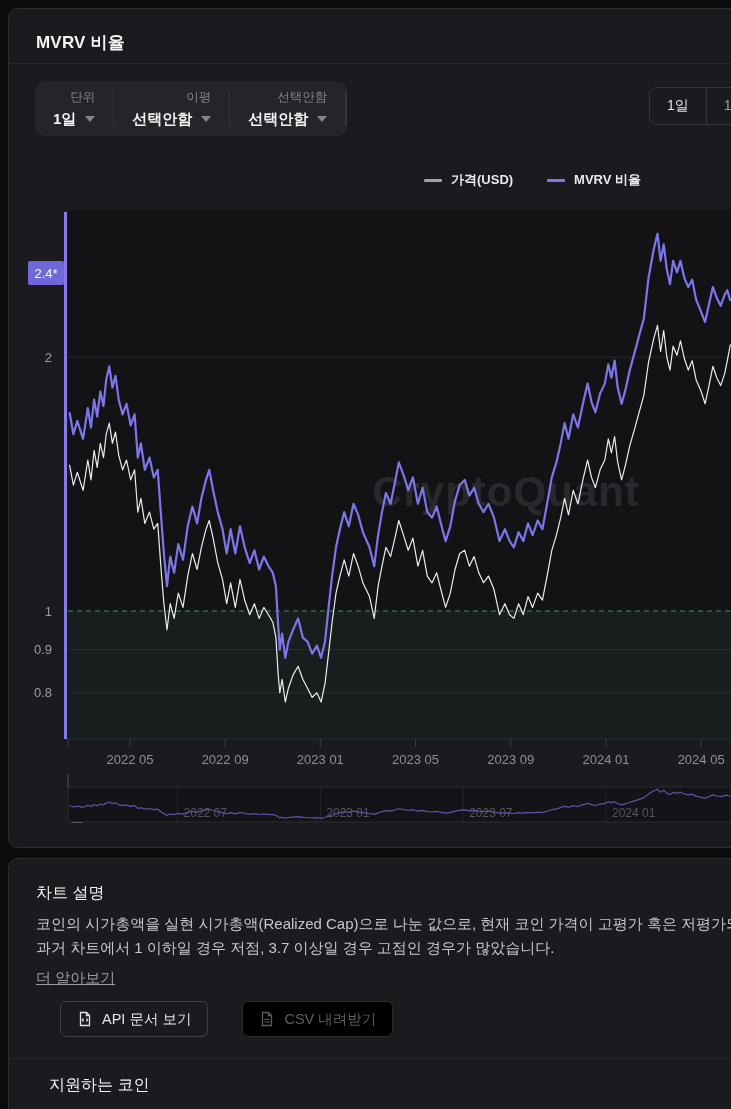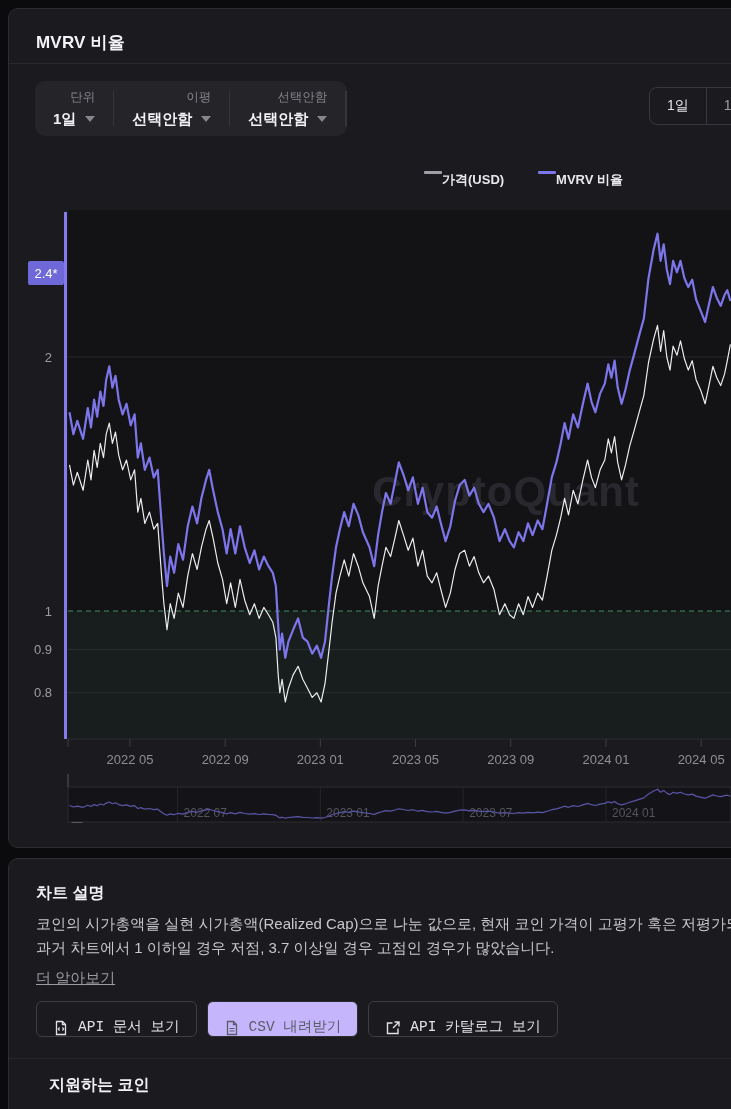--- a/index.html
+++ b/index.html
@@ -26,45 +26,45 @@
 
   
   .range-group { position:absolute; left:640px; top:78px; height:38px; display:flex; align-items:center;
                  border:1px solid #36363c; border-radius:8px; overflow:hidden; }
   .range-btn { padding:0 17px; font-size:14px; color:#9b9ba1; height:100%; display:flex; align-items:center; cursor:pointer; }
   .range-btn.active { color:#e3e3e7; }
   .range-sep { width:1px; height:100%; background:#36363c; }
 
   
   .legend { position:absolute; left:415px; top:162px; display:flex; gap:34px; }
-  .legend-item { display:flex; align-items:flex-start; }
+  .legend-item { display:flex; align-items:center; gap:9px; }
   .legend-swatch { width:18px; height:3px; border-radius:1px; }
   .legend-label { font-size:13px; color:#e9e9ec; font-weight:bold; }
 
   #chart-svg { position:absolute; left:0; top:0; pointer-events:none; }
 
   
   .nav-handle { position:absolute; left:61px; top:795px; width:14px; height:19px; background:#1c1c21;
                 border:1px solid #8f8f96; border-radius:3px; color:#a5a5ac; font-size:9px;
                 display:flex; align-items:center; justify-content:center; cursor:ew-resize; letter-spacing:1px; }
 
   
-  .section-heading { font-size:16px; font-weight:bold; color:#f2f2f4;text-align:right; }
+  .section-heading { font-size:16px; font-weight:normal; color:#f2f2f4;text-align:right; }
   #desc-heading { position:absolute; left:27px; top:24px; }
   .desc-line { position:absolute; left:27px; white-space:nowrap; font-size:15px; color:#c7c7cc; }
   #desc-line1 { top:56px; }
   #desc-line2 { top:80px; }
   #learn-more { position:absolute; left:27px; top:110px; font-size:15px; color:#9a9aa1;
                 text-decoration:underline; cursor:pointer; }
   .btn-row { position:absolute; left:27px; top:142px; display:flex; gap:10px; }
-  .action-btn { display:flex; align-items:flex-end; gap:9px; height:36px; padding:0 16px;
+  .action-btn { display:flex; align-items:center; gap:9px; height:36px; padding:0 16px;
                 border:1px solid #3d3d44; border-radius:6px; background:transparent;
                 font-size:14.5px; color:#e2e2e6; font-weight:500; cursor:pointer;
-                font-family:Liberation Mono, monospace; }
-  .action-btn.disabled { background:#c4b5fd; border-color:#2b2b30; color:#5c5c63; cursor:default; }
+                font-family:Liberation Sans, sans-serif;margin-left:24px; }
+  .action-btn.disabled { background:#000000; border-color:#2b2b30; color:#5c5c63; cursor:default; }
   .action-btn svg { flex:0 0 auto; }
   .section-divider { position:absolute; left:0; top:199px; width:100%; height:1px; background:#27272b; }
   #coins-heading { position:absolute; left:40px; top:216px; }
 </style>
 </head>
 <body>
 
 <div class="card" id="card1">
   <div class="card-title">MVRV 비율</div>
   <div class="title-divider"></div>
@@ -182,25 +182,16 @@
       <button class="action-btn disabled">
         <span style="display:flex">
           <svg width="16" height="16" viewBox="0 0 16 16" fill="none" stroke="currentColor" stroke-width="1.3">
             <path d="M3.5 1.5h6l3 3v10h-9z"></path>
             <path d="M9.5 1.5v3h3"></path>
             <path d="M5.5 8.5h5M5.5 11h5" stroke-width="1.1"></path>
           </svg>
         </span>
         <span>CSV 내려받기</span>
       </button>
-      <button class="action-btn">
-        <span style="display:flex">
-          <svg width="16" height="16" viewBox="0 0 16 16" fill="none" stroke="currentColor" stroke-width="1.4">
-            <path d="M13 8.5V13.5H2.5V3h5"></path>
-            <path d="M9.5 2h4.5v4.5M14 2 8 8"></path>
-          </svg>
-        </span>
-        <span>API 카탈로그 보기</span>
-      </button>
     </div>
   <div class="section-divider"></div>
   <div class="section-heading" id="coins-heading">지원하는 코인</div>
 </div>
 
 </body></html>

